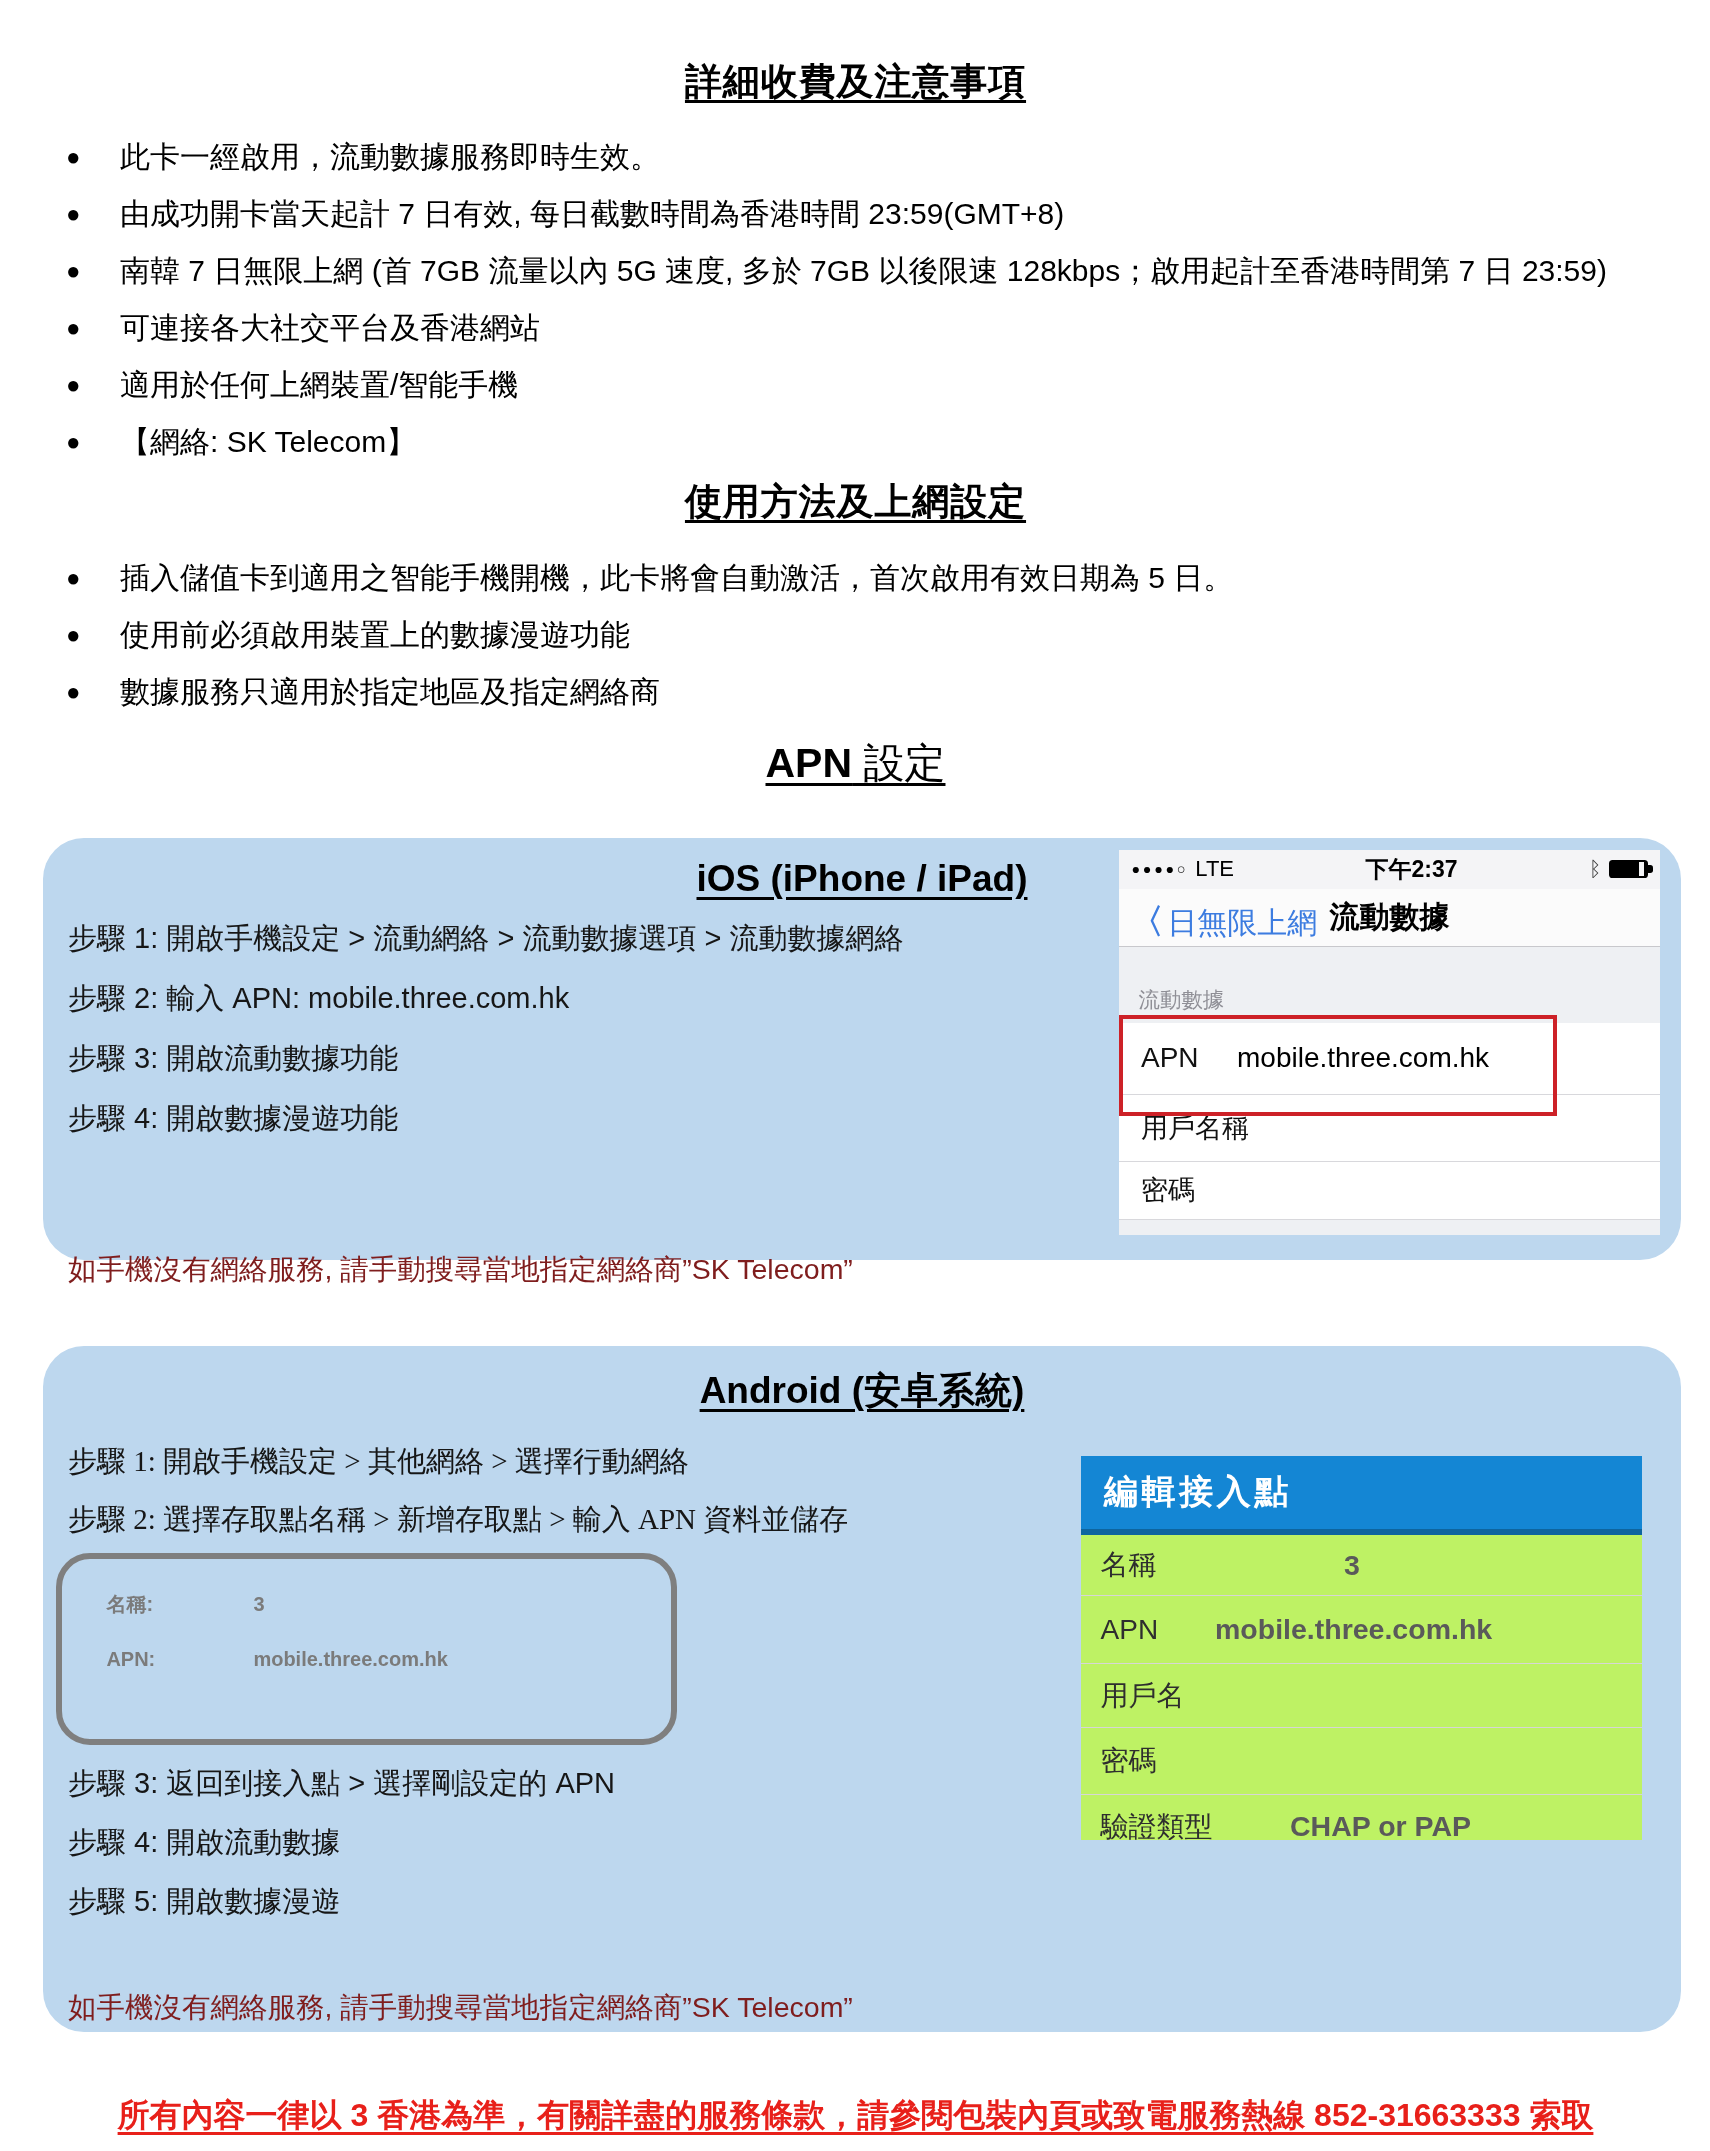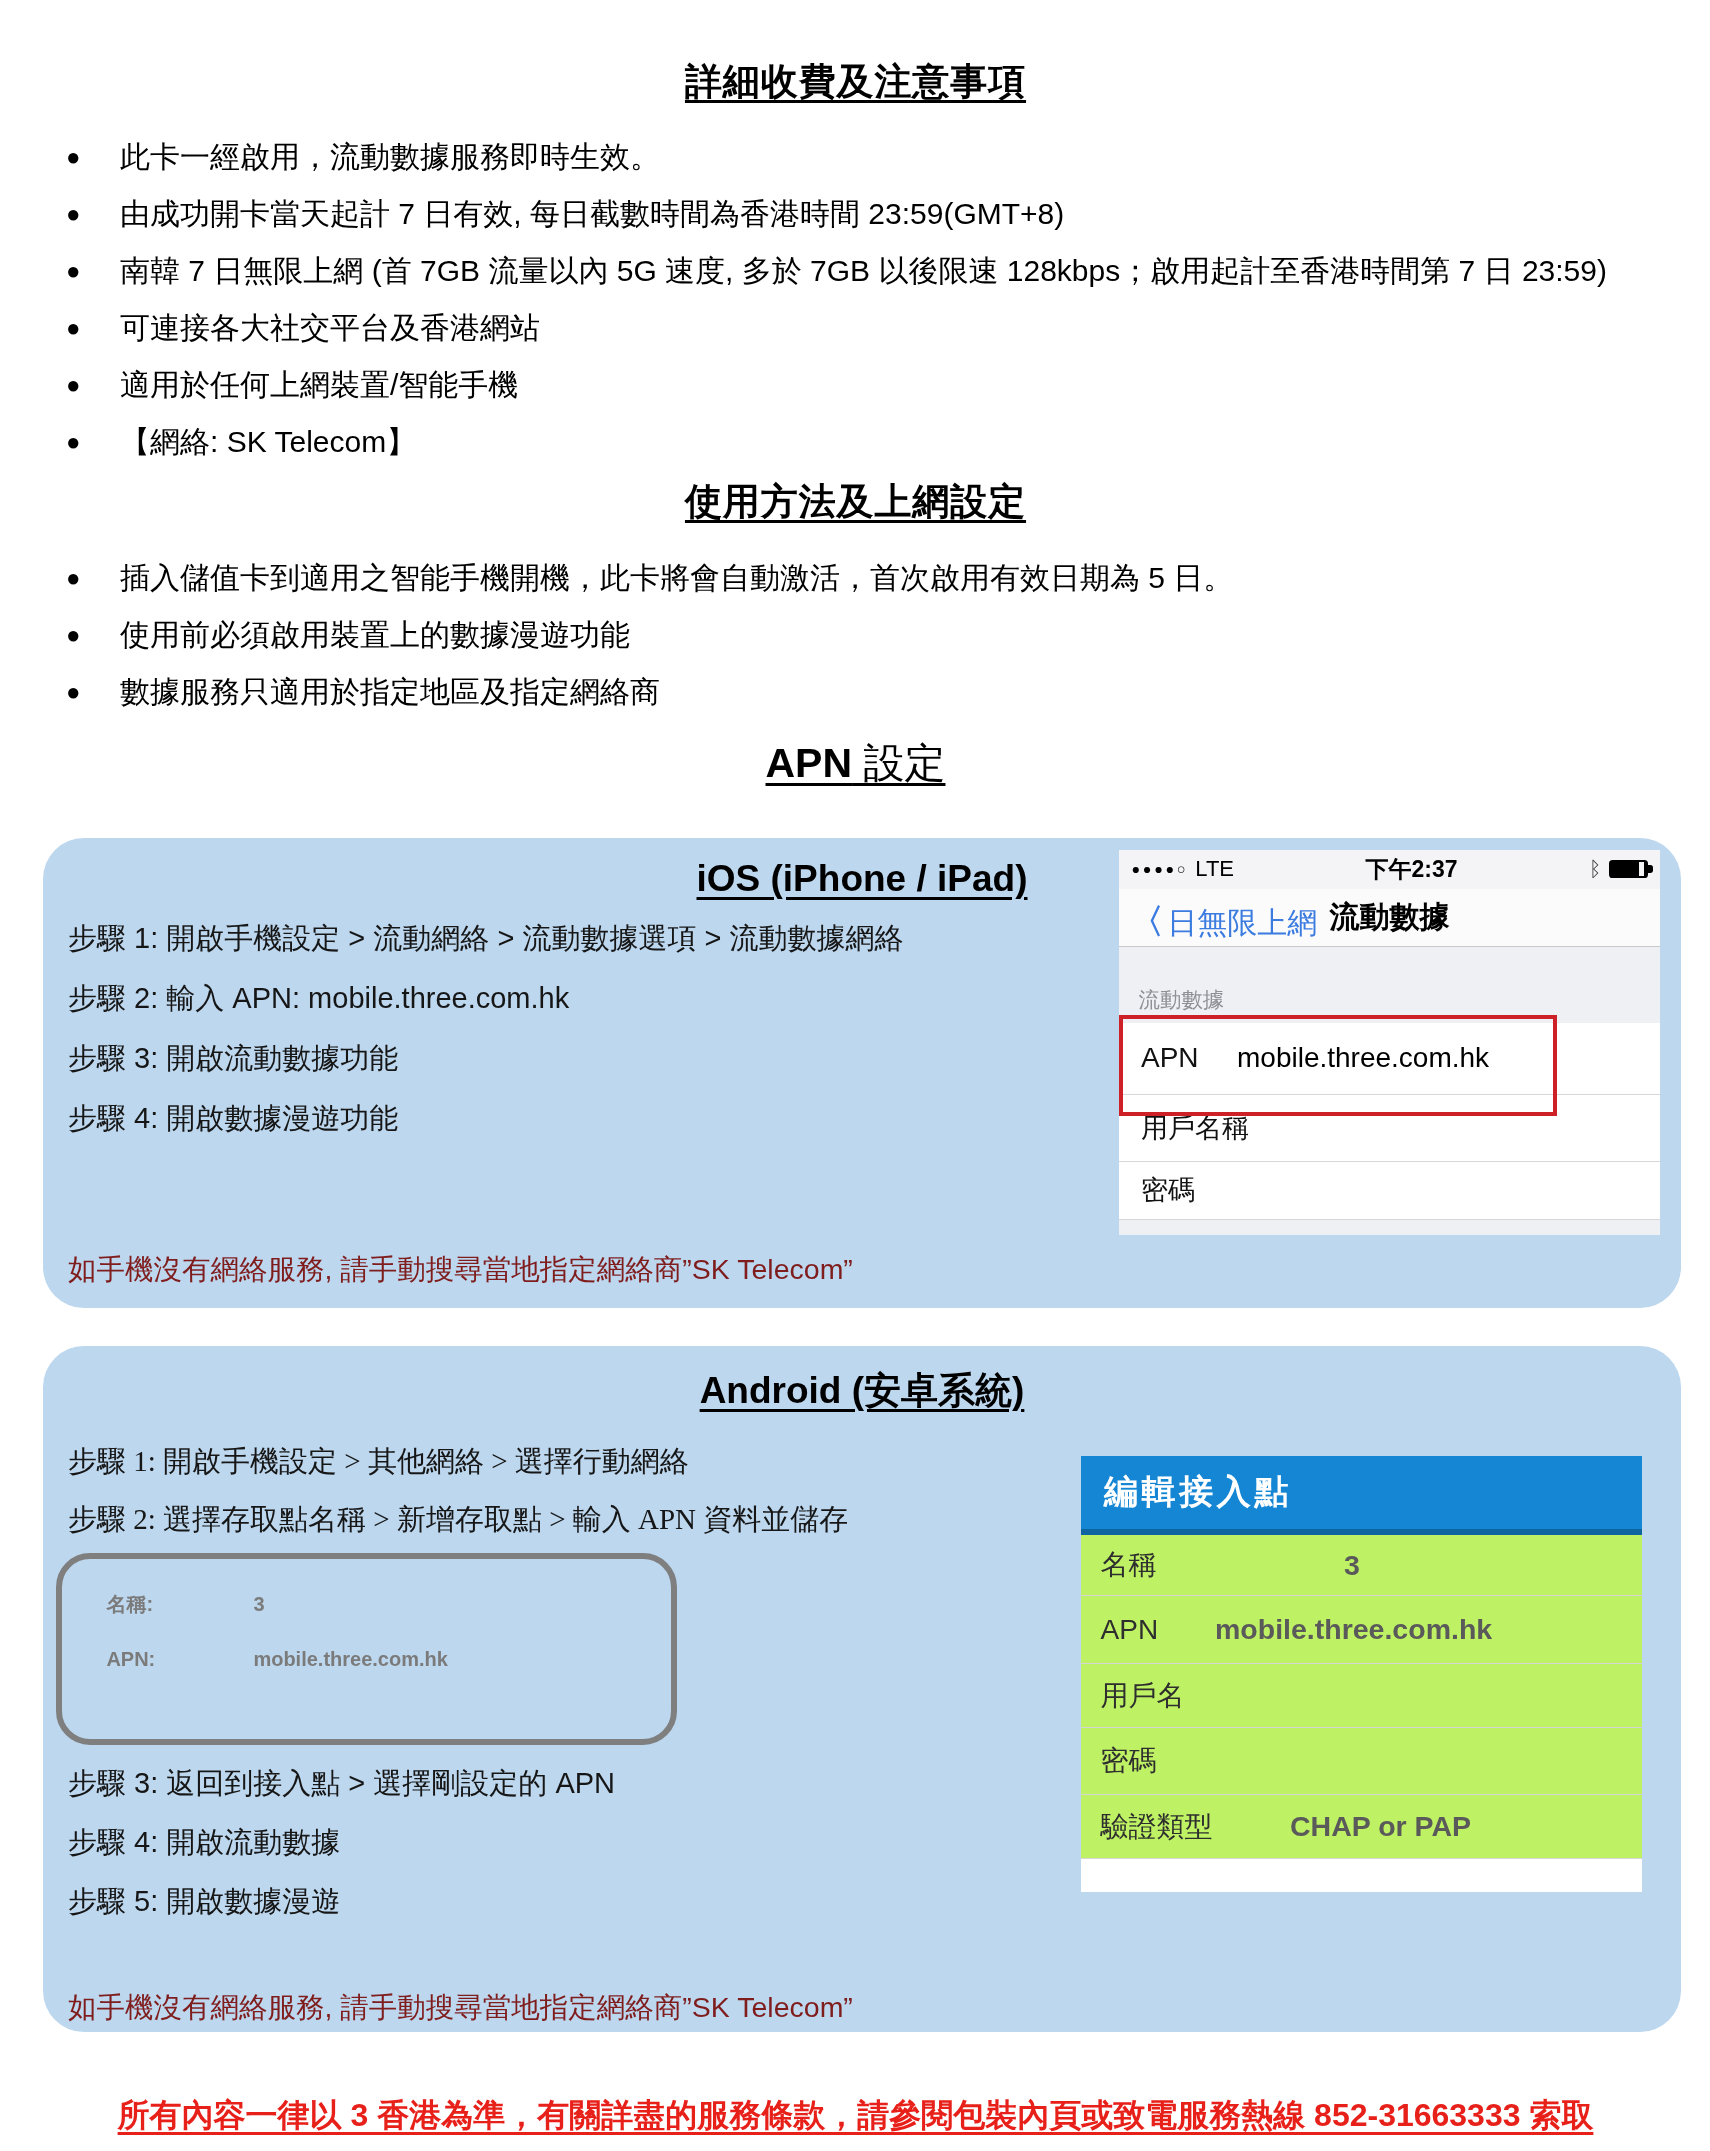--- a/index.html
+++ b/index.html
@@ -14,21 +14,21 @@
   h2.apn-title{margin-top:16px;font-size:41px;font-weight:400;}
   h2.apn-title b{font-weight:700;}
 
   
   ul.bullets{list-style:none;margin:21.4px 0 0 0;padding:0;}
   ul.bullets li{position:relative;padding:0 62px 0 120px;font-size:30px;line-height:57px;}
   ul.bullets li::before{content:"●";position:absolute;left:66px;top:0;font-size:24px;line-height:57px;}
 
   
   .panel{position:absolute;left:43px;width:1638px;background:#bdd7ee;border-radius:41px;}
-  .panel-ios{top:838px;height:470px;}
+  .panel-ios{top:838px;height:422px;}
   .panel-android{top:1346px;height:686px;}
   .panel h3{margin-top:19.6px;font-size:37px;}
   .steps{position:absolute;left:25px;font-size:29px;color:#161616;white-space:nowrap;}
   .steps div{line-height:60px;}
   .steps-ios{top:70px;}
   .steps-a1{top:86px;font-family:Liberation Serif, serif;}
   .steps-a1 div{line-height:58px;}
   .steps-a2{top:408px;}
   .steps-a2 div{line-height:59px;}
   .panel-note{position:absolute;left:25px;font-size:28.5px;color:#7f1d1d;white-space:nowrap;}
@@ -59,21 +59,21 @@
   .ip-section .lab{position:absolute;left:19.6px;bottom:9px;font-size:21.4px;color:#8f8f96;}
   .ip-row{display:flex;align-items:center;background:#fff;border-bottom:1.8px solid #d8d8dc;box-sizing:border-box;padding-left:22px;font-size:28px;}
   .ip-row .l{width:96px;color:#111;}
   .ip-row.r-apn{height:72px;}
   .ip-row.r-user{height:67px;font-size:27px;}
   .ip-row.r-pwd{height:58px;font-size:27px;border-bottom:1.8px solid #d8d8dc;}
   .ip-foot{height:15px;background:#eef0f3;}
   .ip-redbox{position:absolute;left:0;top:165px;width:438px;height:101px;box-sizing:border-box;border:4.5px solid #cd2127;}
 
   
-  .aphone{position:absolute;left:1038px;top:110px;width:561px;height:436px;background:#fff;overflow:hidden;}
+  .aphone{position:absolute;left:1038px;top:110px;width:561px;height:384px;background:#fff;overflow:hidden;}
   .a-header{height:79px;background:#1486d4;border-bottom:6.2px solid #0e659f;box-sizing:border-box;
             color:#fff;font-size:34px;font-weight:700;line-height:71px;padding-left:23px;letter-spacing:3.6px;}
   .a-row{position:relative;display:flex;align-items:center;border-bottom:1.8px solid #d6d6d6;box-sizing:border-box;background:#bef264;}
   .a-row .l{margin-left:19.6px;font-size:28px;color:#2e2e2e;}
   .a-row .v{position:absolute;font-weight:700;color:#5a5a5a;font-size:28.5px;}
   .a-row.r0{height:61px;} .a-row.r0 .v{left:263px;}
   .a-row.r1{height:68px;} .a-row.r1 .v{left:134px;}
   .a-row.r2{height:64px;align-items:center;}
   .a-row.r3{height:67px;}
   .a-row.r4{height:64px;} .a-row.r4 .v{left:209px;}

